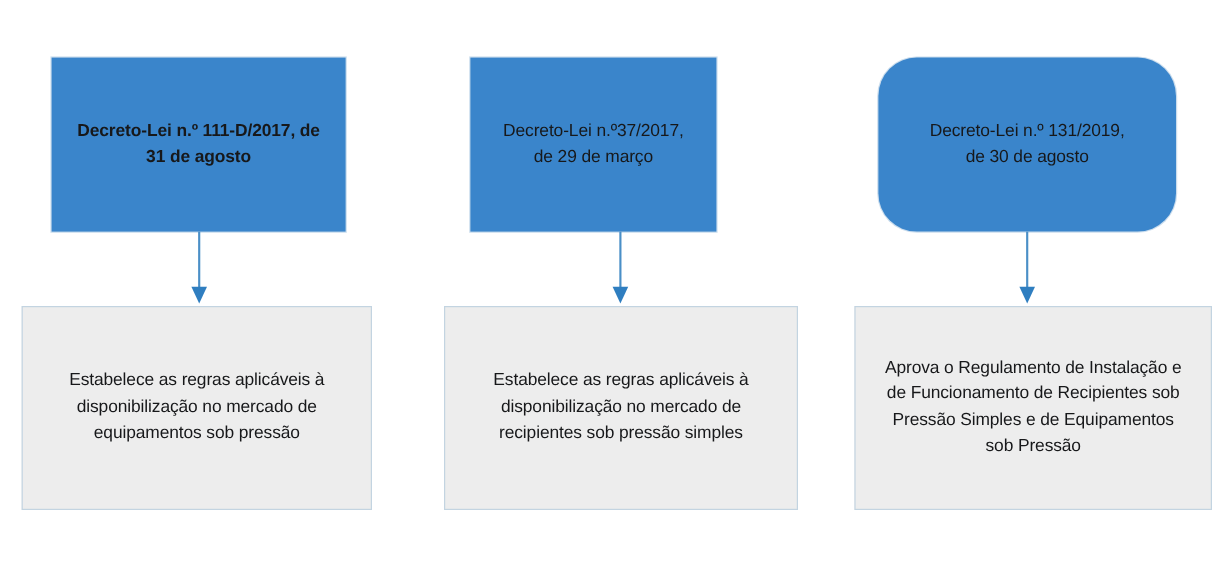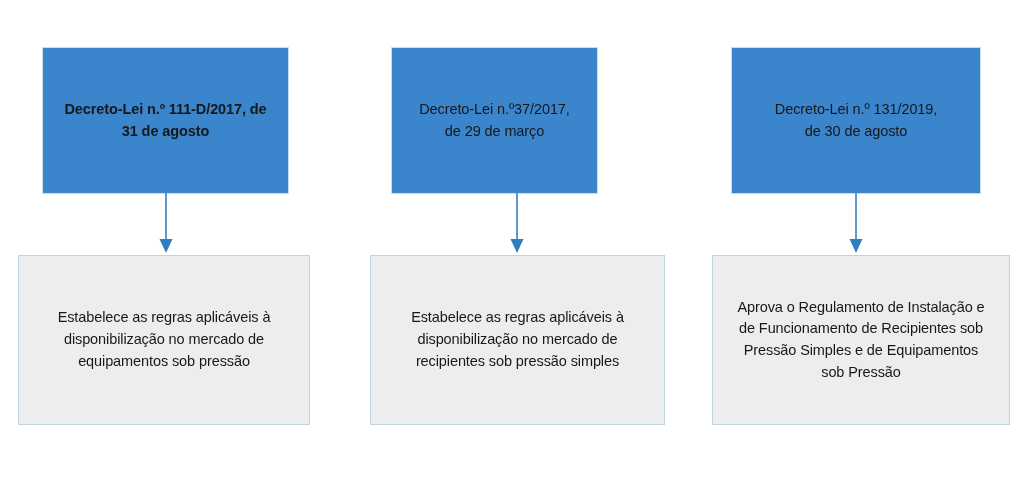--- a/index.html
+++ b/index.html
@@ -105,21 +105,21 @@
       <polygon points="9,60 2.5,46 15.5,46" fill="#2f7ec0"></polygon>
     </svg>
   </div>
 
   <div class="desc-box" style="left:370px; top:255px; width:295px; height:170px;">
     <div class="box-text">Estabelece as regras aplicáveis à
 disponibilização no mercado de
 recipientes sob pressão simples</div>
   </div>
 
-  <div class="law-box" style="left:732px; top:48px; width:248px; height:145px;">
+  <div class="law-box" style="left:732px; top:48px; width:248px; height:145px;border-radius:32px;">
     <div class="box-text">Decreto-Lei n.º 131/2019,
 de 30 de agosto</div>
   </div>
 
   <div class="connector" style="left:847px; top:193px; height:62px;">
     <svg width="18" height="62" viewBox="0 0 18 62" aria-hidden="true">
       <line x1="9" y1="0" x2="9" y2="50" stroke="#4a8fc7" stroke-width="1.8"></line>
       <polygon points="9,60 2.5,46 15.5,46" fill="#2f7ec0"></polygon>
     </svg>
   </div>

